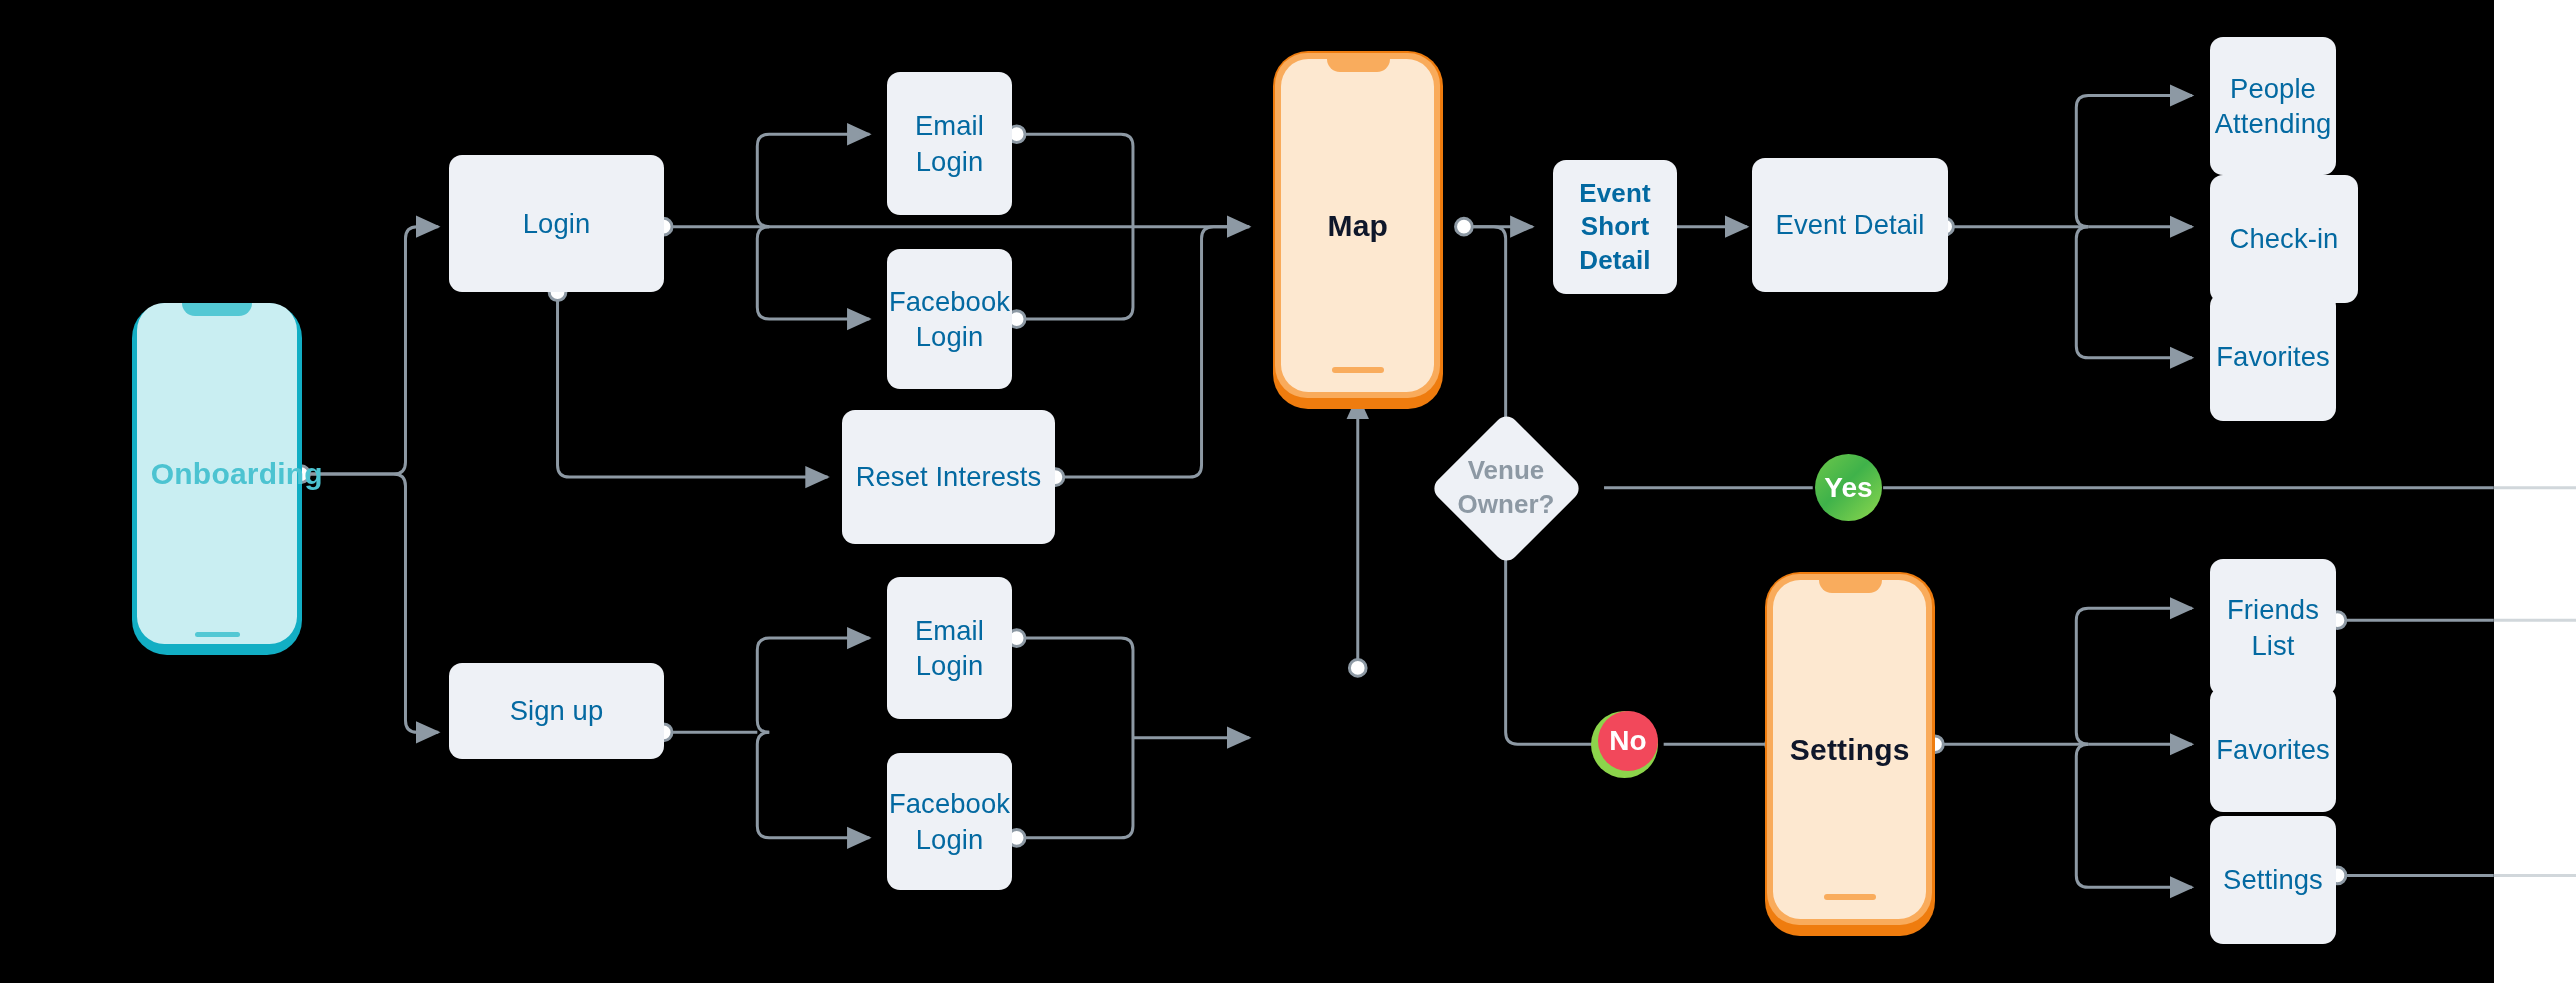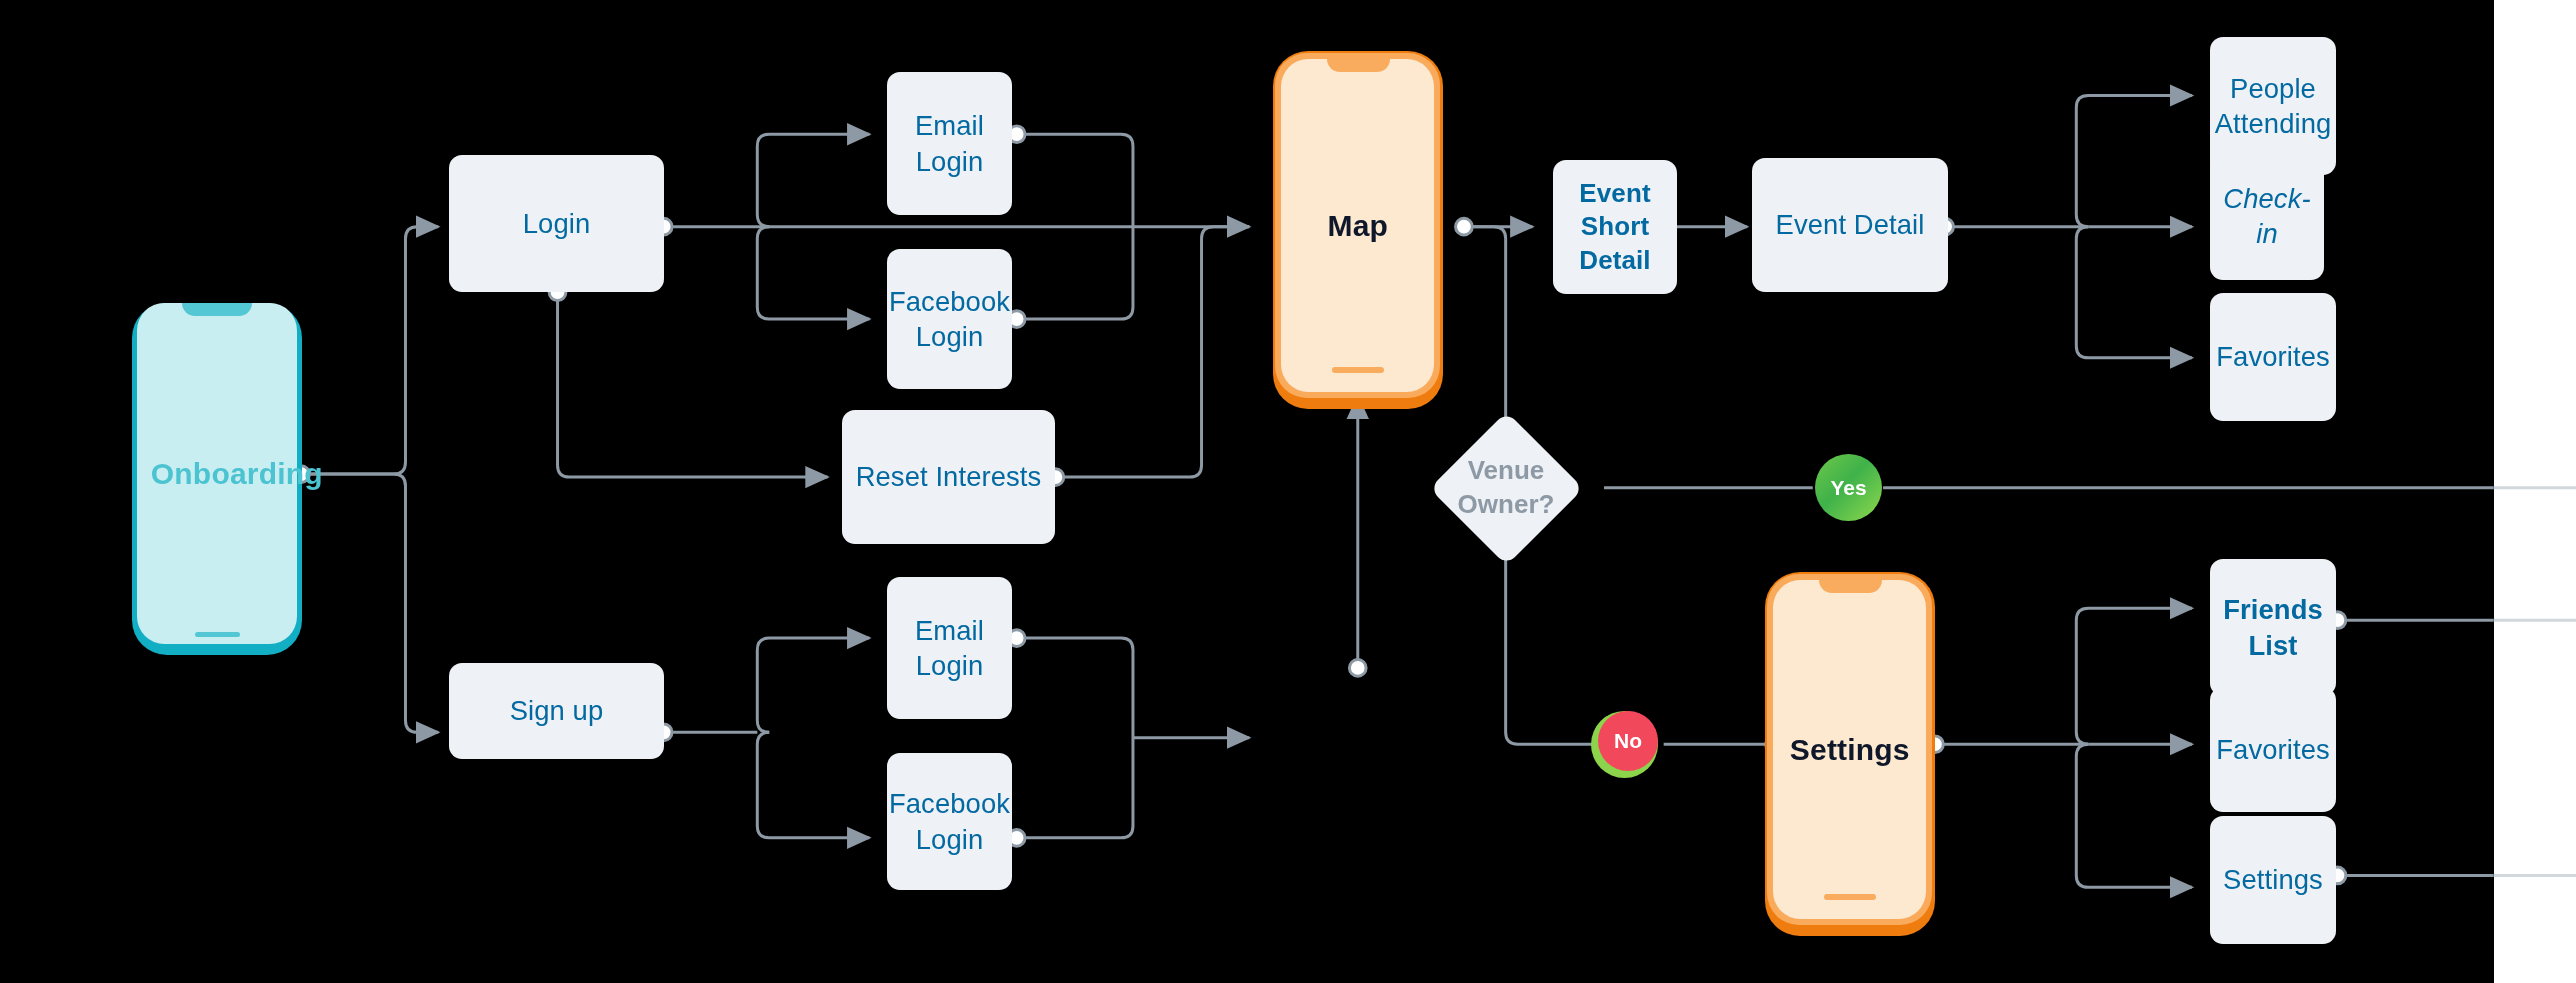--- a/index.html
+++ b/index.html
@@ -97,21 +97,21 @@
   }
 
   
   .badge {
     position: absolute;
     border-radius: 50%;
     display: flex;
     align-items: center;
     justify-content: center;
     color: #ffffff;
-    font-size: 21px;
+    font-size: 28px;
     font-weight: 700;
     box-sizing: border-box;
   }
   .badge-yes {
     background: linear-gradient(135deg,#6ec84a 0%,#3fb24a 45%,#8fd94e 100%);
   }
   .badge-no-bg {
     position: absolute;
     border-radius: 50%;
     background: #8cd44b;
@@ -336,40 +336,40 @@
 
   <div class="node" style="left:1752px; top:158px; width:196px; height:134px;">
     <span>Event Detail</span>
   </div>
 
   <div class="node" style="left:2210px; top:37px; width:126px; height:138px;">
     <span style="white-space:pre-line;">People
 Attending</span>
   </div>
 
-  <div class="node" style="left:2210px; top:152px; width:114px; height:128px;font-style:italic;">
+  <div class="node" style="left:2210px; top:175px; width:148px; height:128px;">
     <span>Check-in</span>
   </div>
 
   <div class="node" style="left:2210px; top:293px; width:126px; height:128px;">
     <span>Favorites</span>
   </div>
 
   <div class="phone phone-orange" style="left:1765px; top:572px; width:170px; height:364px;">
     <div class="phone-body"></div>
     <div class="phone-rim" style="left:2.4px; top:2.4px; width:165px; height:351px;"></div>
     <div class="phone-screen" style="left:8.3px; top:8.3px; width:153px; height:339px;">
       <div class="phone-label">Settings</div>
     </div>
     <div class="phone-notch" style="left:54px; top:8.3px; width:63px; height:13px;"></div>
     <div class="phone-homebar" style="left:59px; top:322px; width:52px; height:6px;"></div>
   </div>
 
   <div class="node" style="left:2210px; top:559px; width:126px; height:137px;">
-    <span style="white-space:pre-line;font-weight:bold;">Friends
+    <span style="white-space:pre-line;">Friends
 List</span>
   </div>
 
   <div class="node" style="left:2210px; top:687px; width:126px; height:125px;">
     <span>Favorites</span>
   </div>
 
   <div class="node" style="left:2210px; top:816px; width:126px; height:128px;">
     <span>Settings</span>
   </div>

